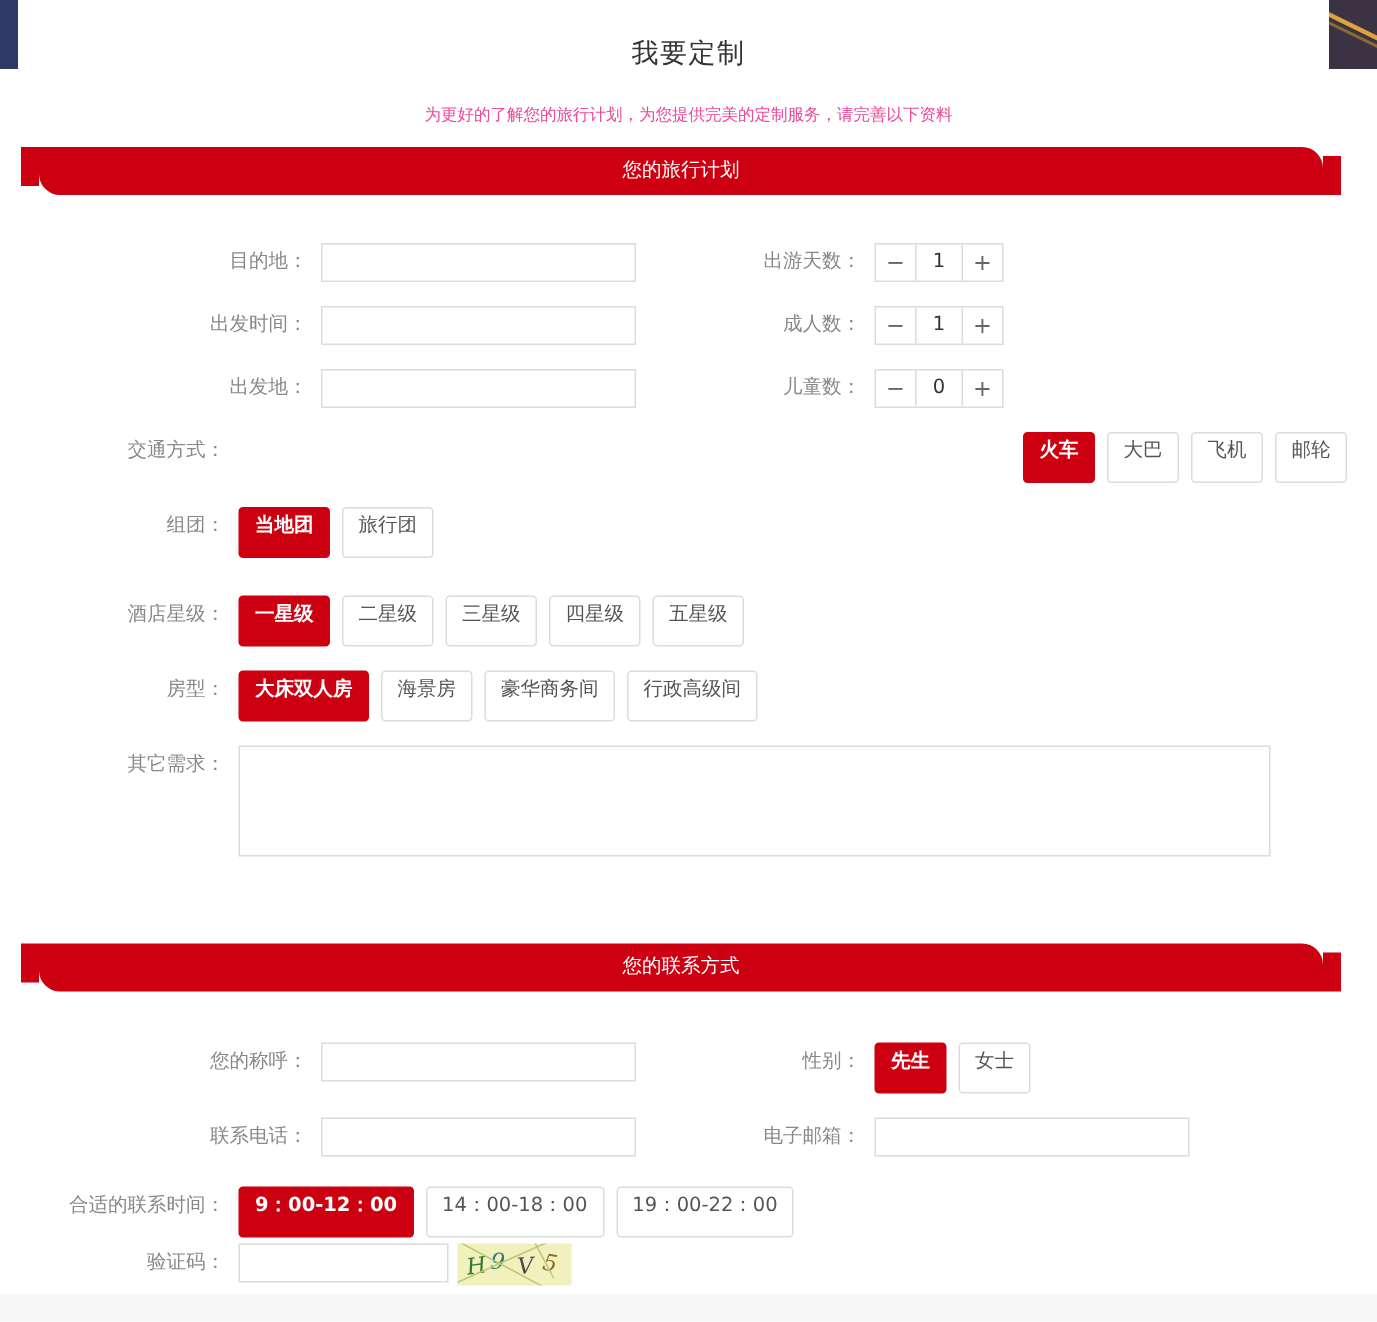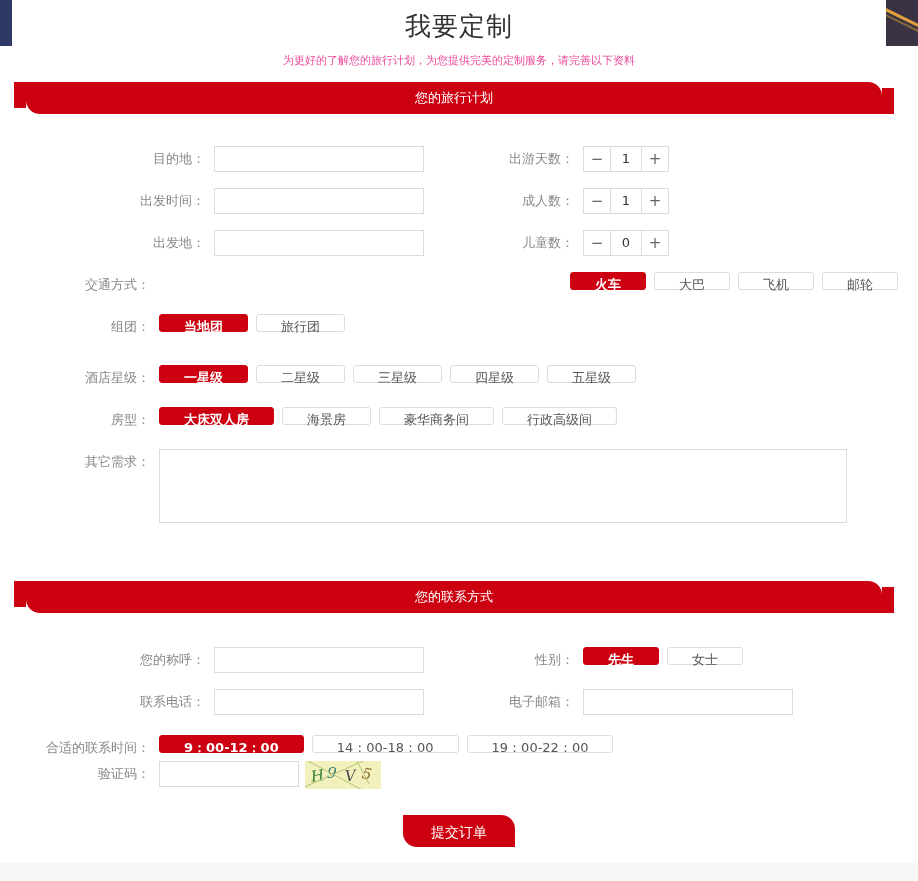--- a/index.html
+++ b/index.html
@@ -43,26 +43,27 @@
     background: #8a6a36;
     transform: rotate(26deg);
   }
 
   
   #page-header {
     padding-top: 6px;
     text-align: center;
   }
   #page-title {
-    font-size: 26px;
+    font-size: 18px;
     color: #333333;
     font-weight: normal;
-    margin: 0;
+    margin: 11px;
     line-height: 40px;
     letter-spacing: 1px;
+    font-family: Liberation Mono, monospace;
   }
   #page-subtitle {
     font-size: 11px;
     color: #ec4899;
     margin: 6px 0 0 0;
     line-height: 18px;
   }
 
   
   .section-banner {
@@ -163,24 +164,24 @@
   }
 
   
   .chip-group {
     display: flex;
     flex-wrap: wrap;
     gap: 8px;
   }
   .chip {
     min-width: 38px;
-    height: 18px;
+    height: 34px;
     line-height: 24px;
     box-sizing: border-box;
-    padding: 0 24px;
+    padding: 0 10px;
     font-size: 13px;
     text-align: center;
     border: 1px solid #dcdcdc;
     background: #ffffff;
     color: #555555;
     border-radius: 3px;
     cursor: pointer;
     user-select: none;
     white-space: nowrap;
   }

